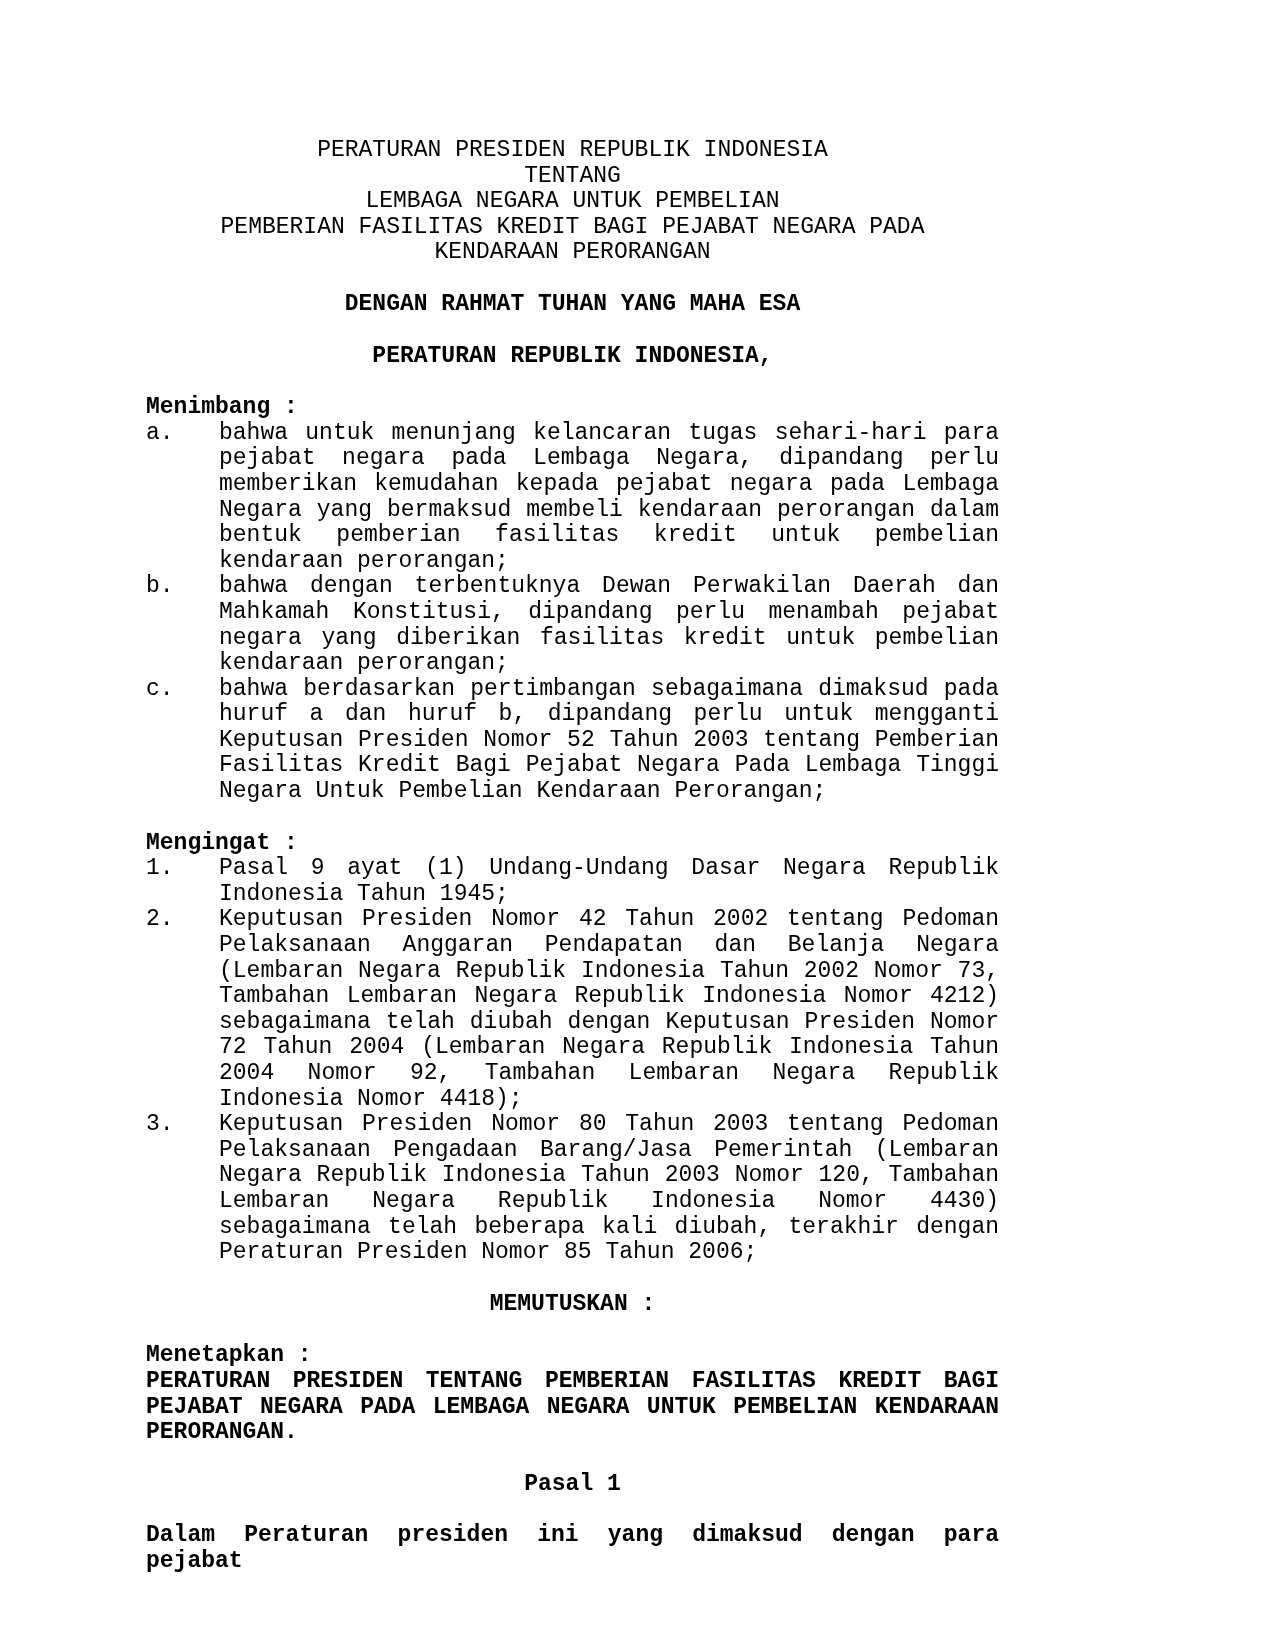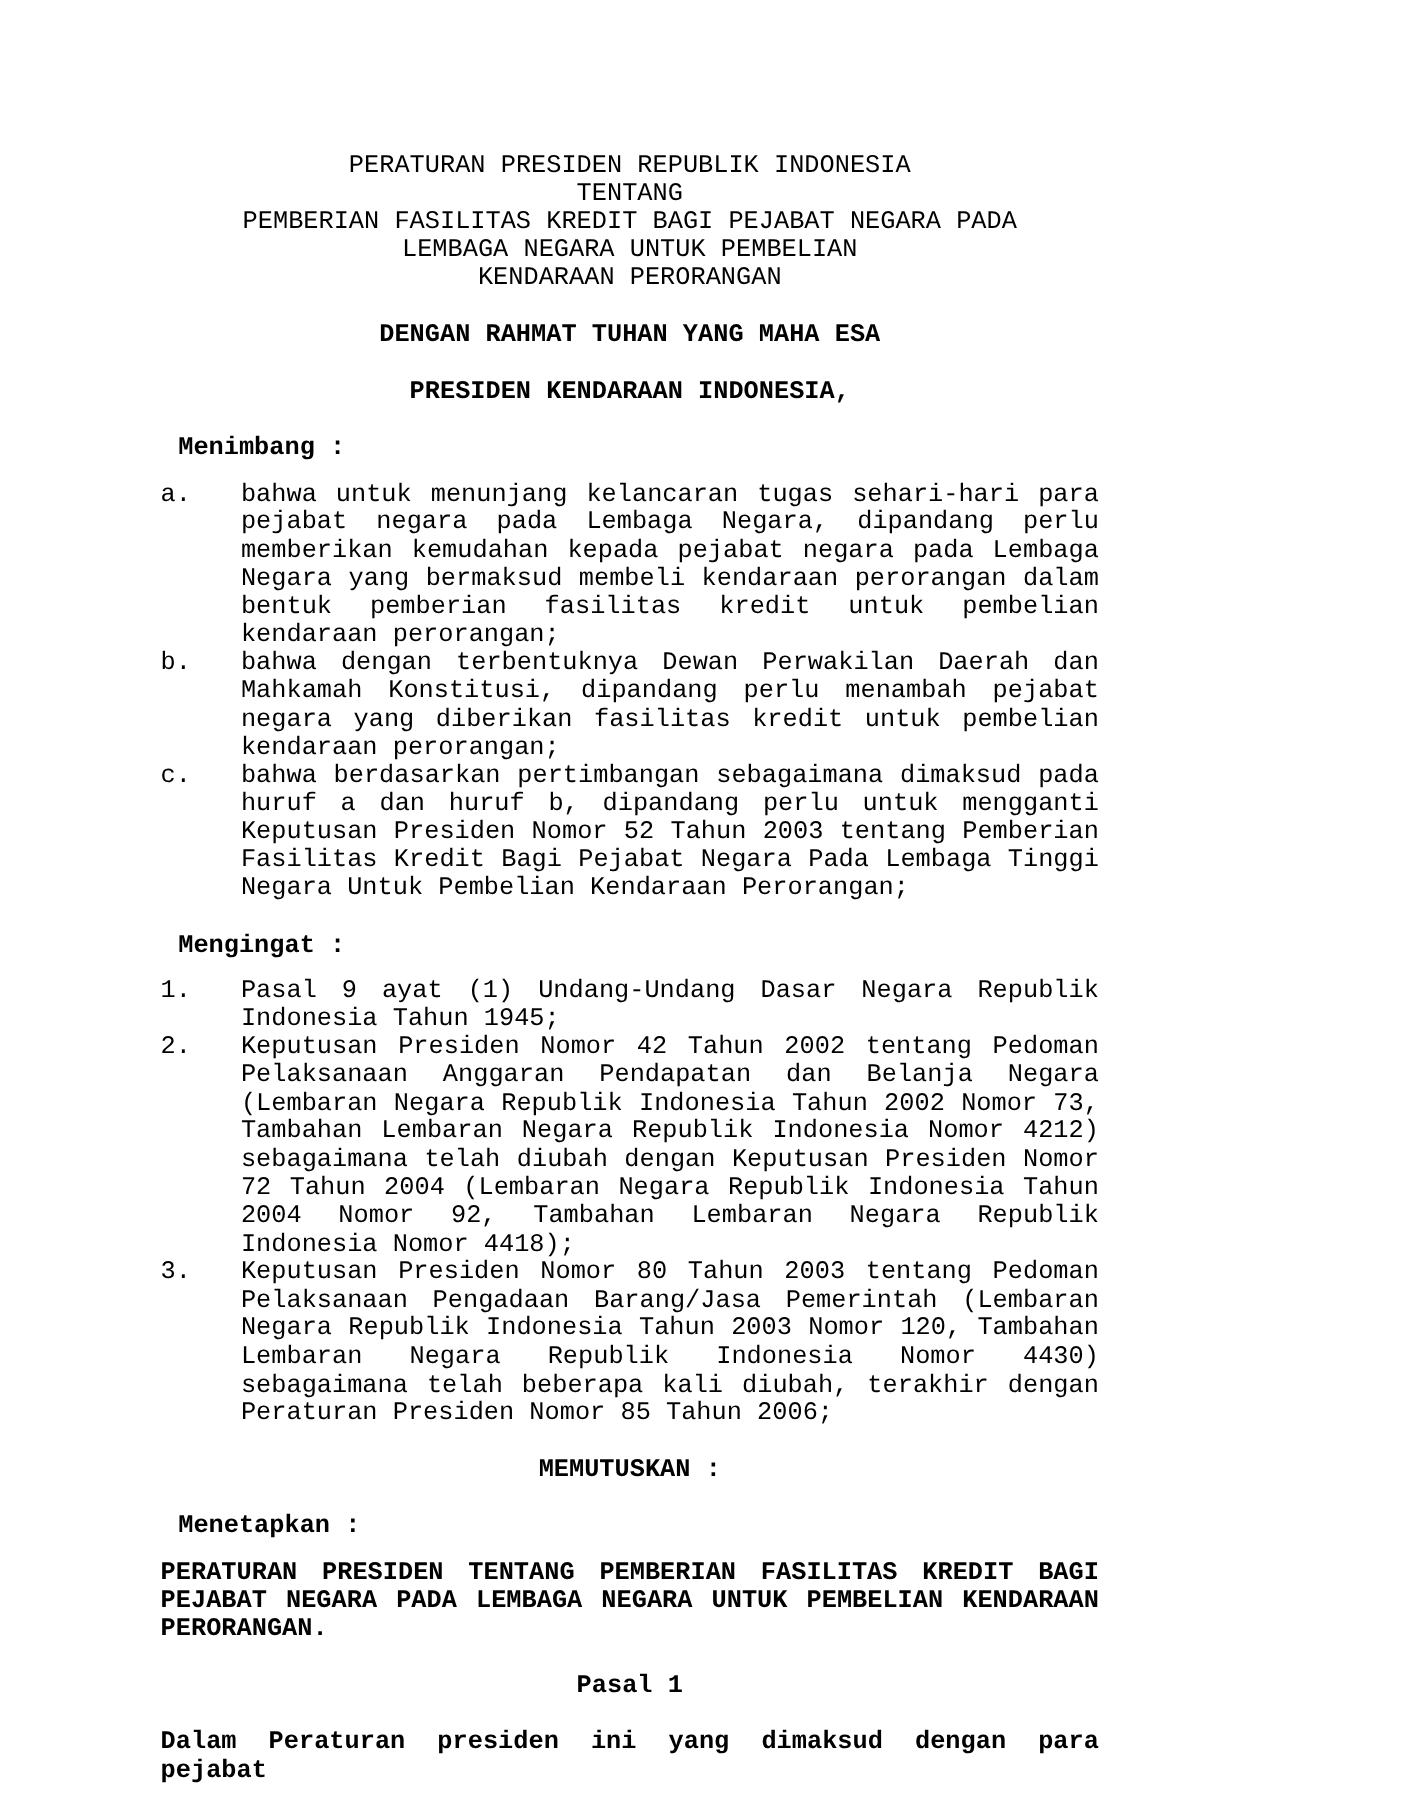--- a/index.html
+++ b/index.html
@@ -17,43 +17,43 @@
     color: #000000;
     font-family: "Liberation Mono", "DejaVu Sans Mono", monospace;
     font-size: 23px;
     line-height: 25.6px;
     overflow: hidden;
   }
   p { margin: 0; font-weight: bold; }
   .centered { text-align: center; }
   .blank-before { margin-top: 26px; }
   .section { margin-top: 26px; }
-  .section-label { margin: 16px; }
+  .section-label { margin: 0; }
   .item { display: flex; }
   .item .marker { flex: 0 0 73px; }
   .item .text { flex: 1; text-align: justify; }
   .justify { text-align: justify; }
   .justify-last { text-align: justify; text-align-last: justify; }
 </style>
 </head>
 <body>
 
 <div class="page">
 
   <div class="centered">
     <div>PERATURAN PRESIDEN REPUBLIK INDONESIA</div>
     <div>TENTANG</div>
+    <div>LEMBAGA NEGARA UNTUK PEMBELIAN</div>
     <div>PEMBERIAN FASILITAS KREDIT BAGI PEJABAT NEGARA PADA</div>
-    <div>LEMBAGA NEGARA UNTUK PEMBELIAN</div>
     <div>KENDARAAN PERORANGAN</div>
   </div>
 
   <p class="centered blank-before">DENGAN RAHMAT TUHAN YANG MAHA ESA</p>
 
-  <p class="centered blank-before">PRESIDEN KENDARAAN INDONESIA,</p>
+  <p class="centered blank-before">PERATURAN REPUBLIK INDONESIA,</p>
 
   <div class="section">
     <p class="section-label">Menimbang :</p>
     <div class="item">
       <span class="marker">a.</span>
       <span class="text">bahwa untuk menunjang kelancaran tugas sehari-hari para pejabat negara pada Lembaga Negara, dipandang perlu memberikan kemudahan kepada pejabat negara pada Lembaga Negara yang bermaksud membeli kendaraan perorangan dalam bentuk pemberian fasilitas kredit untuk pembelian kendaraan perorangan;</span>
     </div>
     <div class="item">
       <span class="marker">b.</span>
       <span class="text">bahwa dengan terbentuknya Dewan Perwakilan Daerah dan Mahkamah Konstitusi, dipandang perlu menambah pejabat negara yang diberikan fasilitas kredit untuk pembelian kendaraan perorangan;</span>

